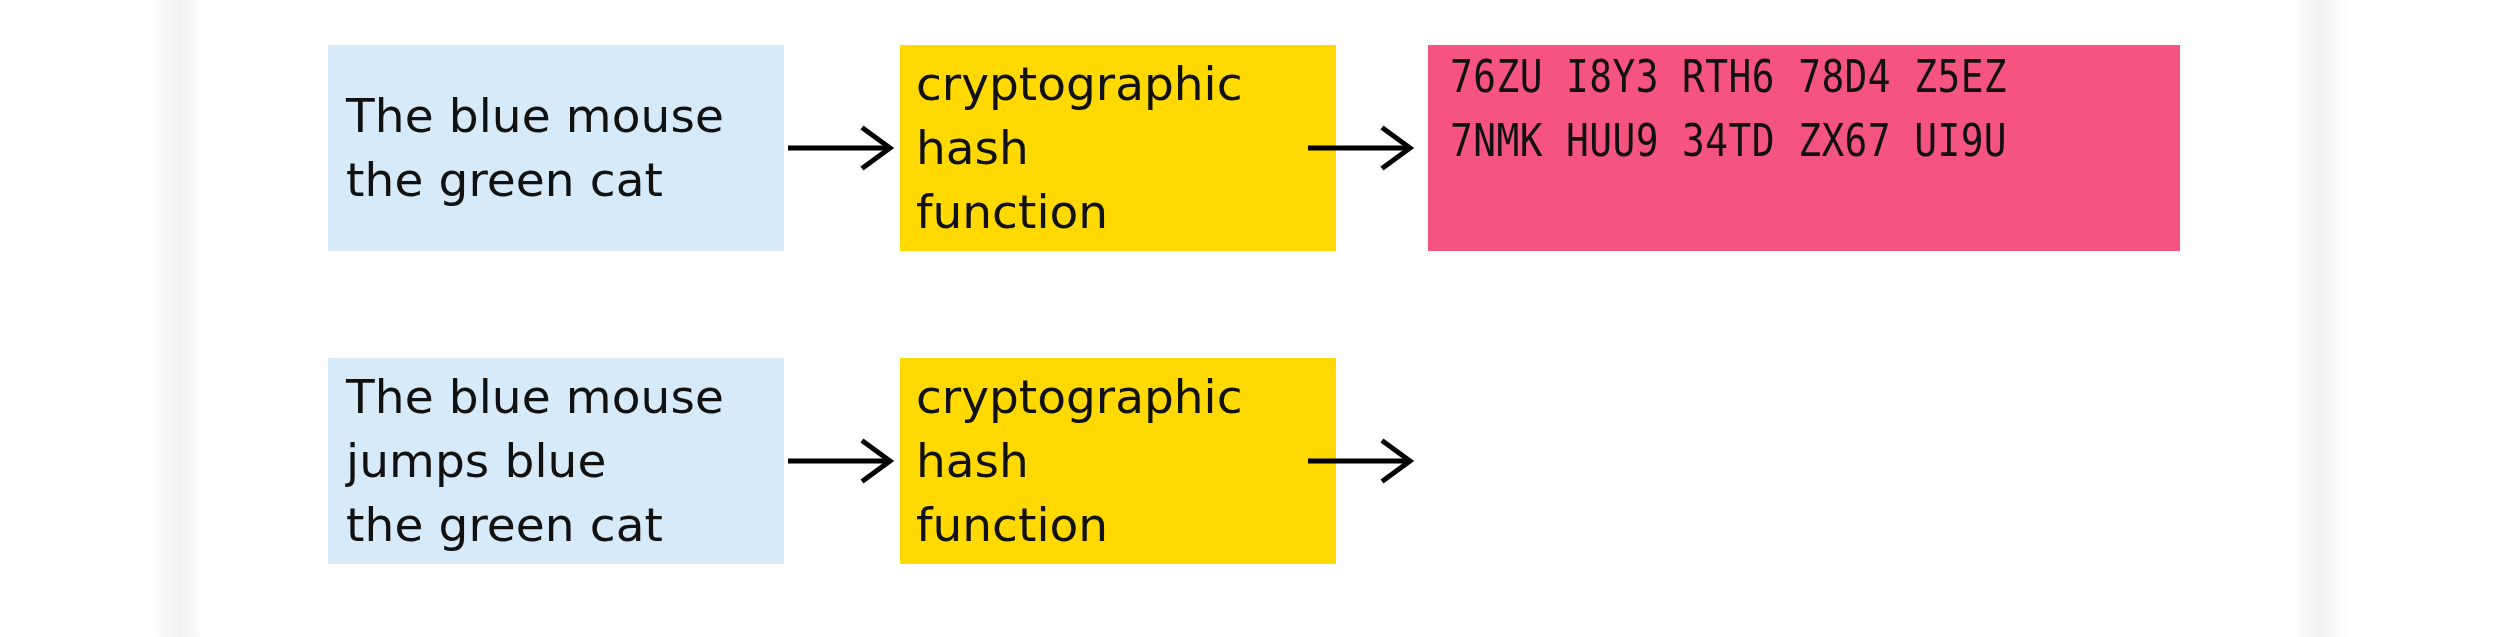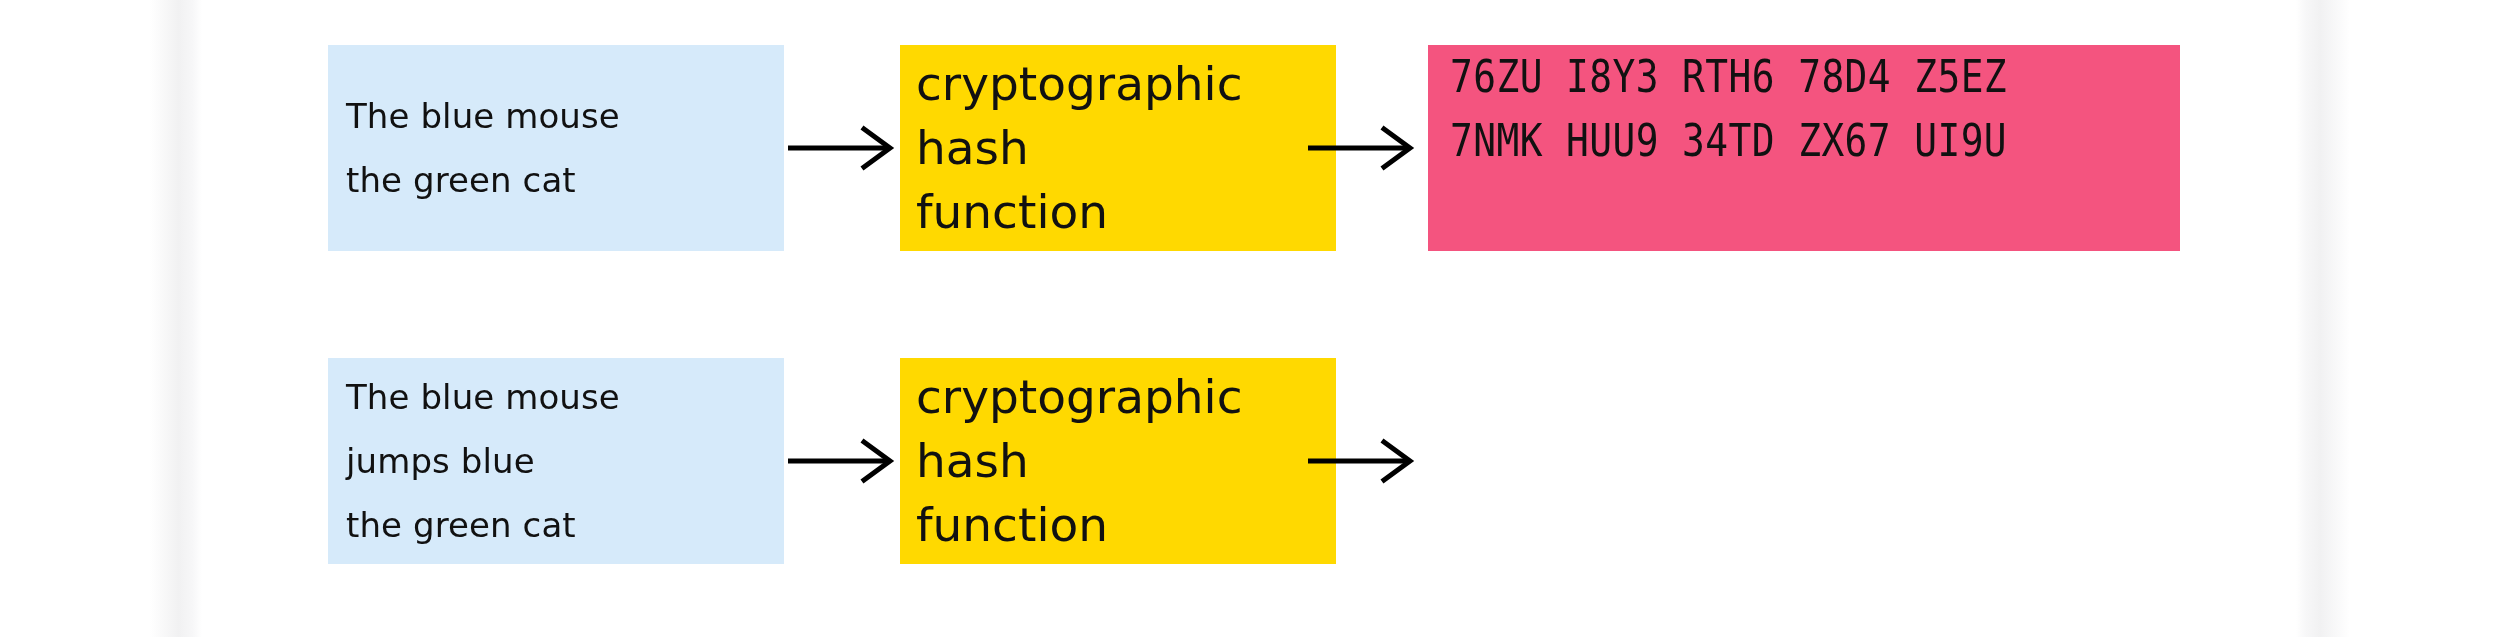--- a/index.html
+++ b/index.html
@@ -63,21 +63,21 @@
 
   
   .node-input {
     left: 328px;
     top: 0;
     width: 456px;
     height: 206px;
     padding: 0 18px;
   }
   .node-input .line {
-    font-size: 34px;
+    font-size: 47px;
     line-height: 64px;
     color: #111111;
     letter-spacing: 0.1px;
     white-space: pre;
   }
 
   
   .node-function {
     left: 900px;
     top: 0;

